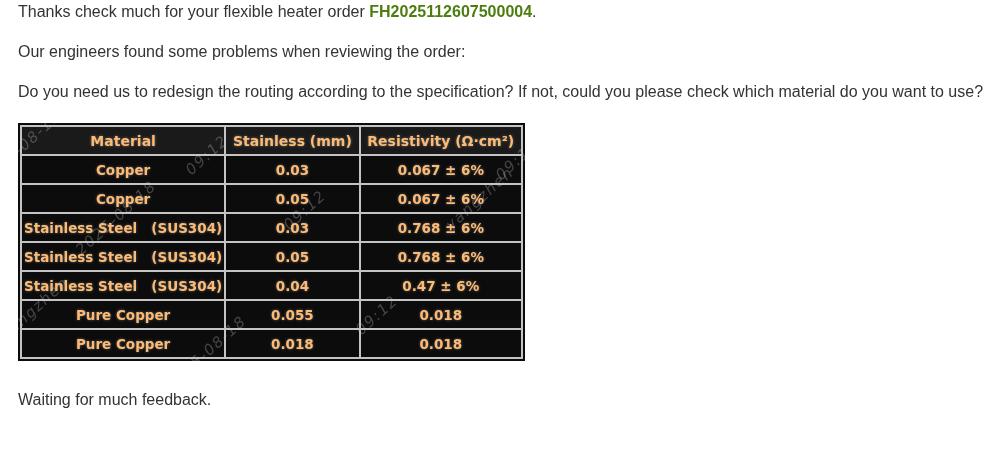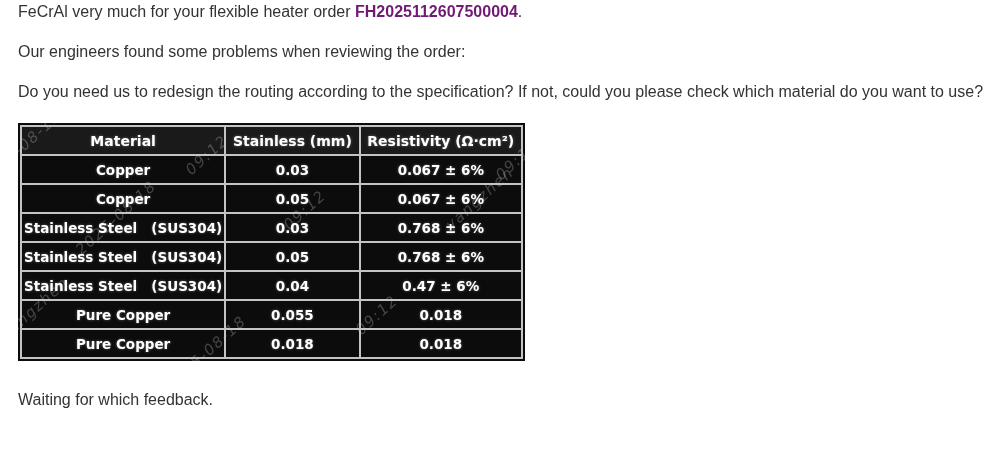--- a/index.html
+++ b/index.html
@@ -9,36 +9,36 @@
     font-family: "Liberation Sans", sans-serif;
     color: #333333;
     padding: 3px 0 0 18px;
   }
   .para {
     font-size: 16px;
     line-height: 18px;
     margin: 0 0 22px 0;
     white-space: nowrap;
   }
-  .order-number { font-weight: bold; color: #701a75; }
+  .order-number { font-weight: bold; color: #4d7c0f; }
 
   
   .table-image {
     position: relative;
     width: 507px;
     background: #0c0c0c;
     padding: 2px;
     margin: 0 0 30px 0;
     overflow: hidden;
   }
   table.mat-table {
     border-collapse: collapse;
     width: 100%;
     font-family: "DejaVu Sans", sans-serif;
-    color: #ffffff;
+    color: #fdba74;
     text-align: center;
     position: relative;
     z-index: 2;
   }
   table.mat-table th, table.mat-table td {
     border: 2px solid #c4c4c4;
     height: 29px;
     font-size: 13.5px;
     padding: 0 2px;
     white-space: pre;
@@ -65,21 +65,21 @@
     letter-spacing: 1.5px;
     white-space: nowrap;
     transform: rotate(-42deg);
     transform-origin: 0 50%;
     pointer-events: none;
   }
 </style>
 </head>
 <body>
 
-<p class="para"><span>FeCrAl very much for your flexible heater order </span><span class="order-number">FH2025112607500004</span><span>.</span></p>
+<p class="para"><span>Thanks check much for your flexible heater order </span><span class="order-number">FH2025112607500004</span><span>.</span></p>
 
 <p class="para">Our engineers found some problems when reviewing the order:</p>
 
 <p class="para">Do you need us to redesign the routing according to the specification? If not, could you please check which material do you want to use?</p>
 
 <div class="table-image">
   <div id="watermark-layer">
       <span class="watermark" style="left: -35px; top: 50px;">2025-08-18</span>
       <span class="watermark" style="left: 170px; top: 40px;">09:12</span>
       <span class="watermark" style="left: 480px; top: 45px;">09:12</span>
@@ -134,13 +134,13 @@
       </tr>
       <tr>
         <td class="mat-cell">Pure Copper</td>
         <td class="mat-cell">0.018</td>
         <td class="mat-cell">0.018</td>
       </tr>
     </tbody>
   </table>
 </div>
 
-<p class="para">Waiting for which feedback.</p>
+<p class="para">Waiting for much feedback.</p>
 
 </body></html>

